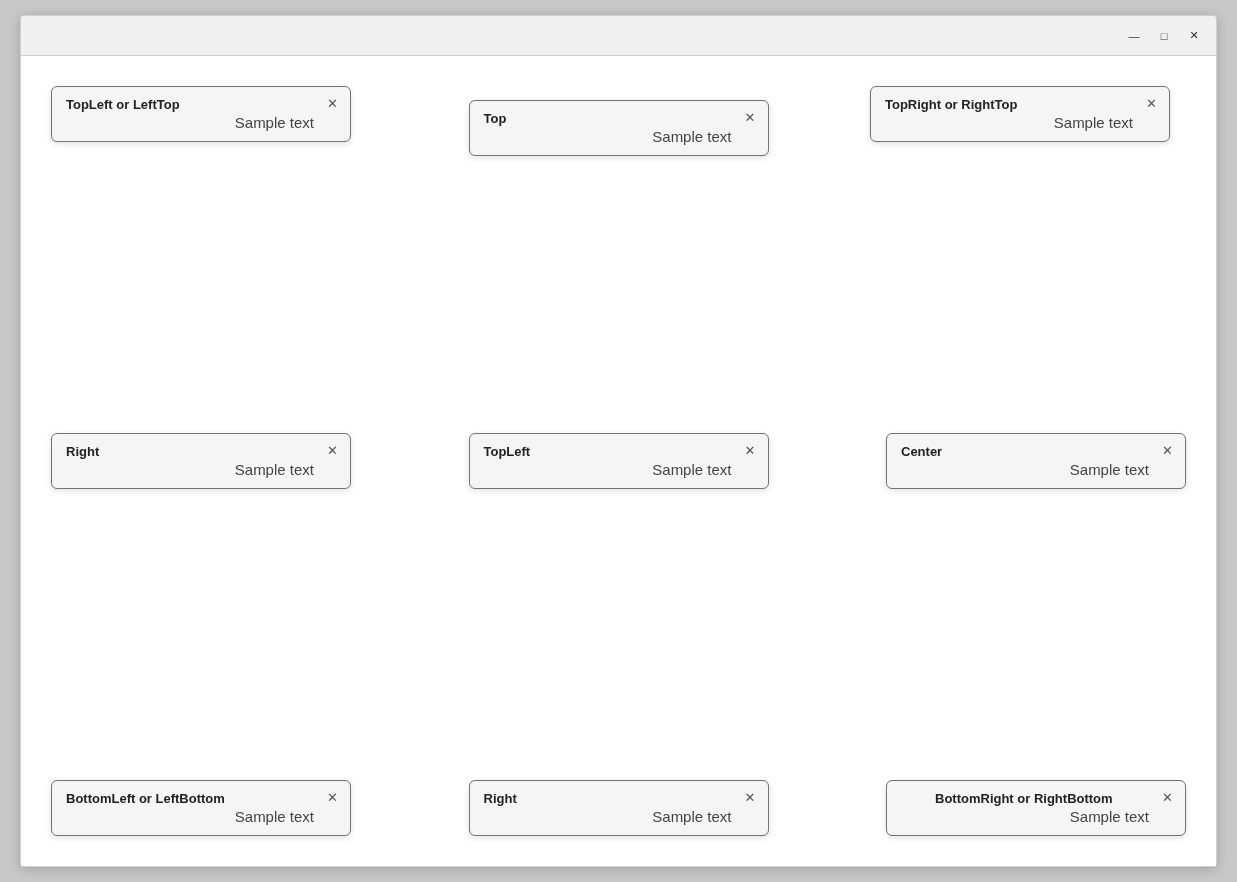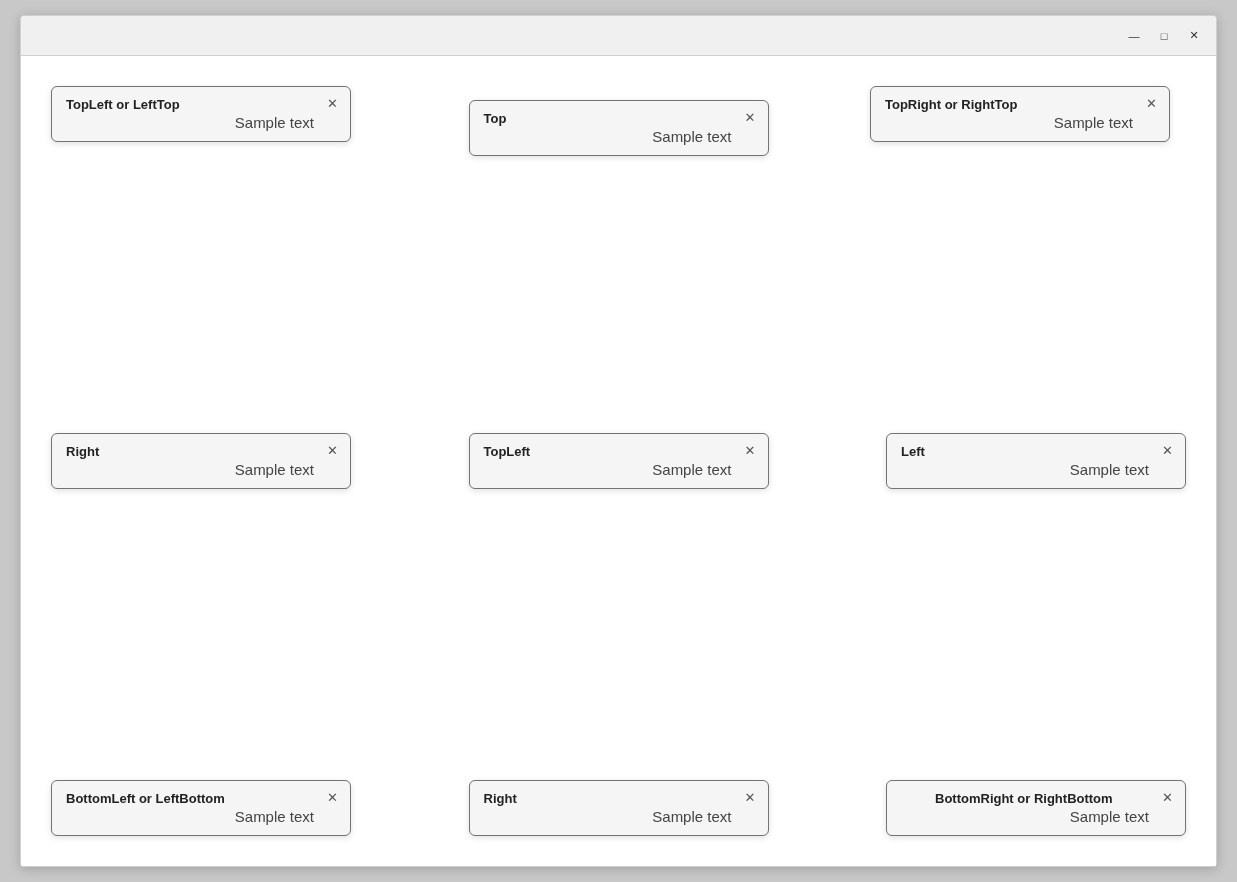--- a/index.html
+++ b/index.html
@@ -190,21 +190,21 @@
       <button class="close-x">✕</button>
     </div>
 
     <div class="toast-card pos-center">
       <div class="card-title">TopLeft</div>
       <div class="card-text">Sample text</div>
       <button class="close-x">✕</button>
     </div>
 
     <div class="toast-card pos-right">
-      <div class="card-title">Left</div>
+      <div class="card-title">Center</div>
       <div class="card-text">Sample text</div>
       <button class="close-x">✕</button>
     </div>
 
     <div class="toast-card pos-bottom-left">
       <div class="card-title">BottomLeft or LeftBottom</div>
       <div class="card-text">Sample text</div>
       <button class="close-x">✕</button>
     </div>
 

